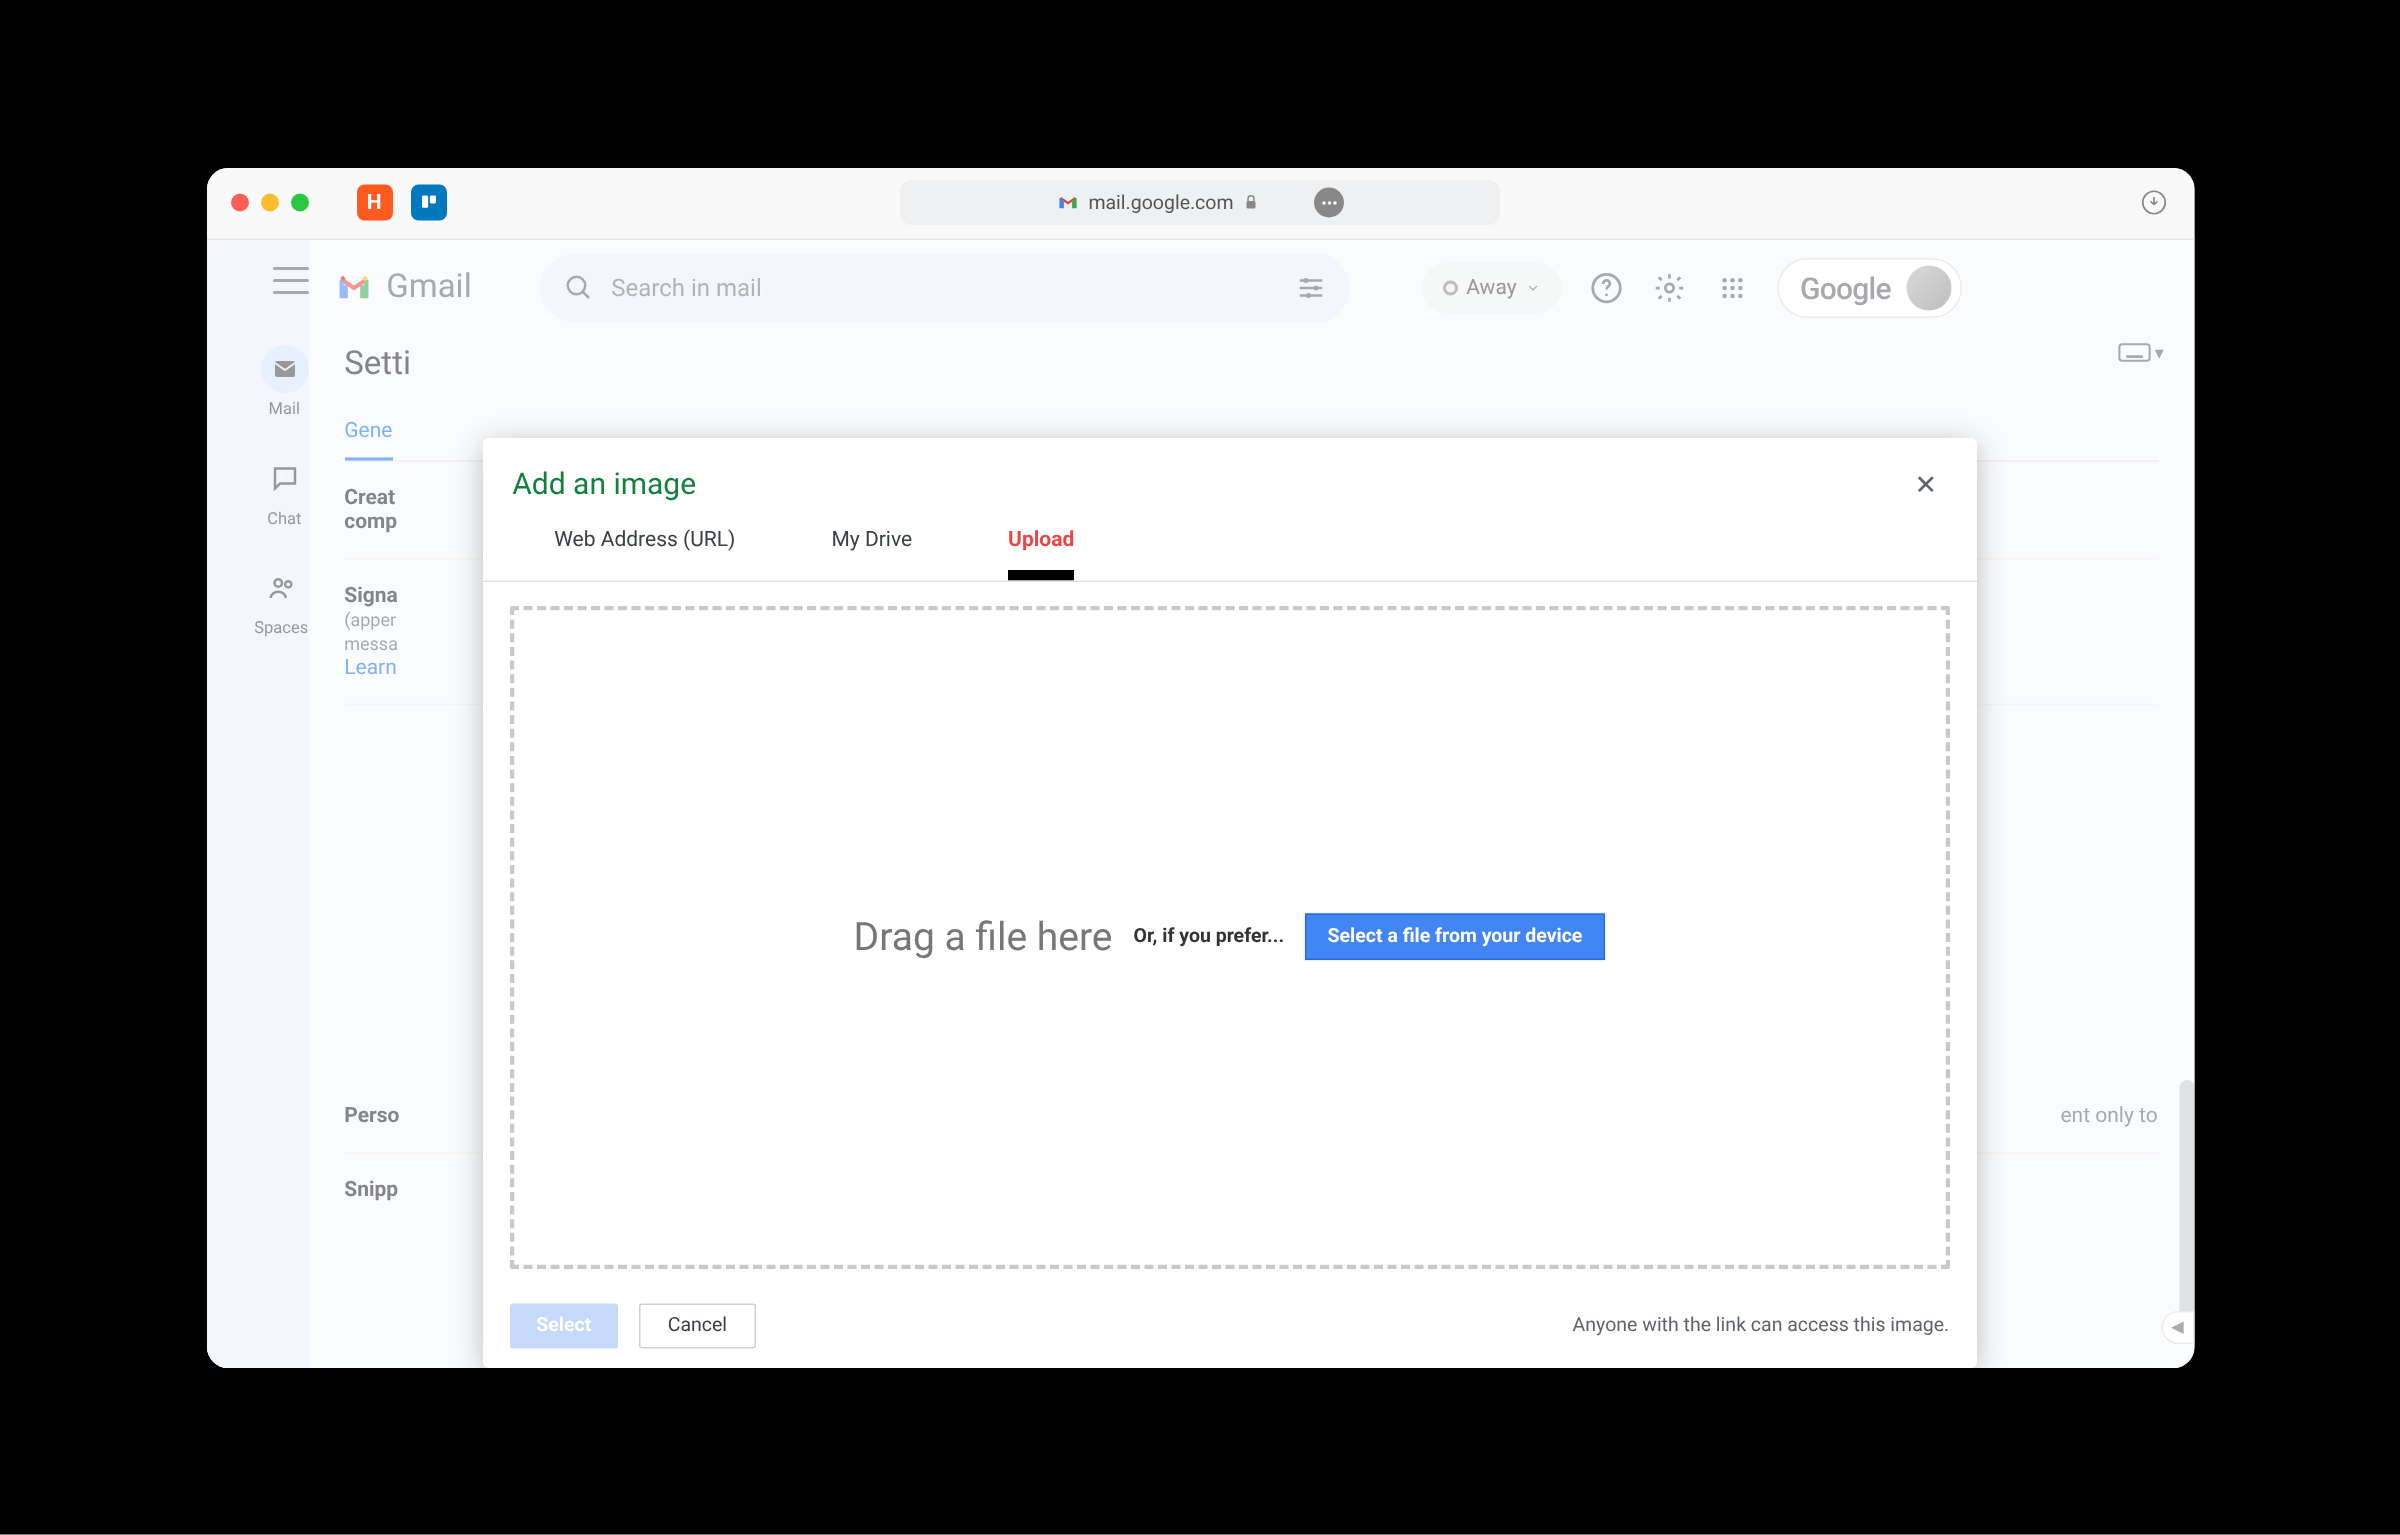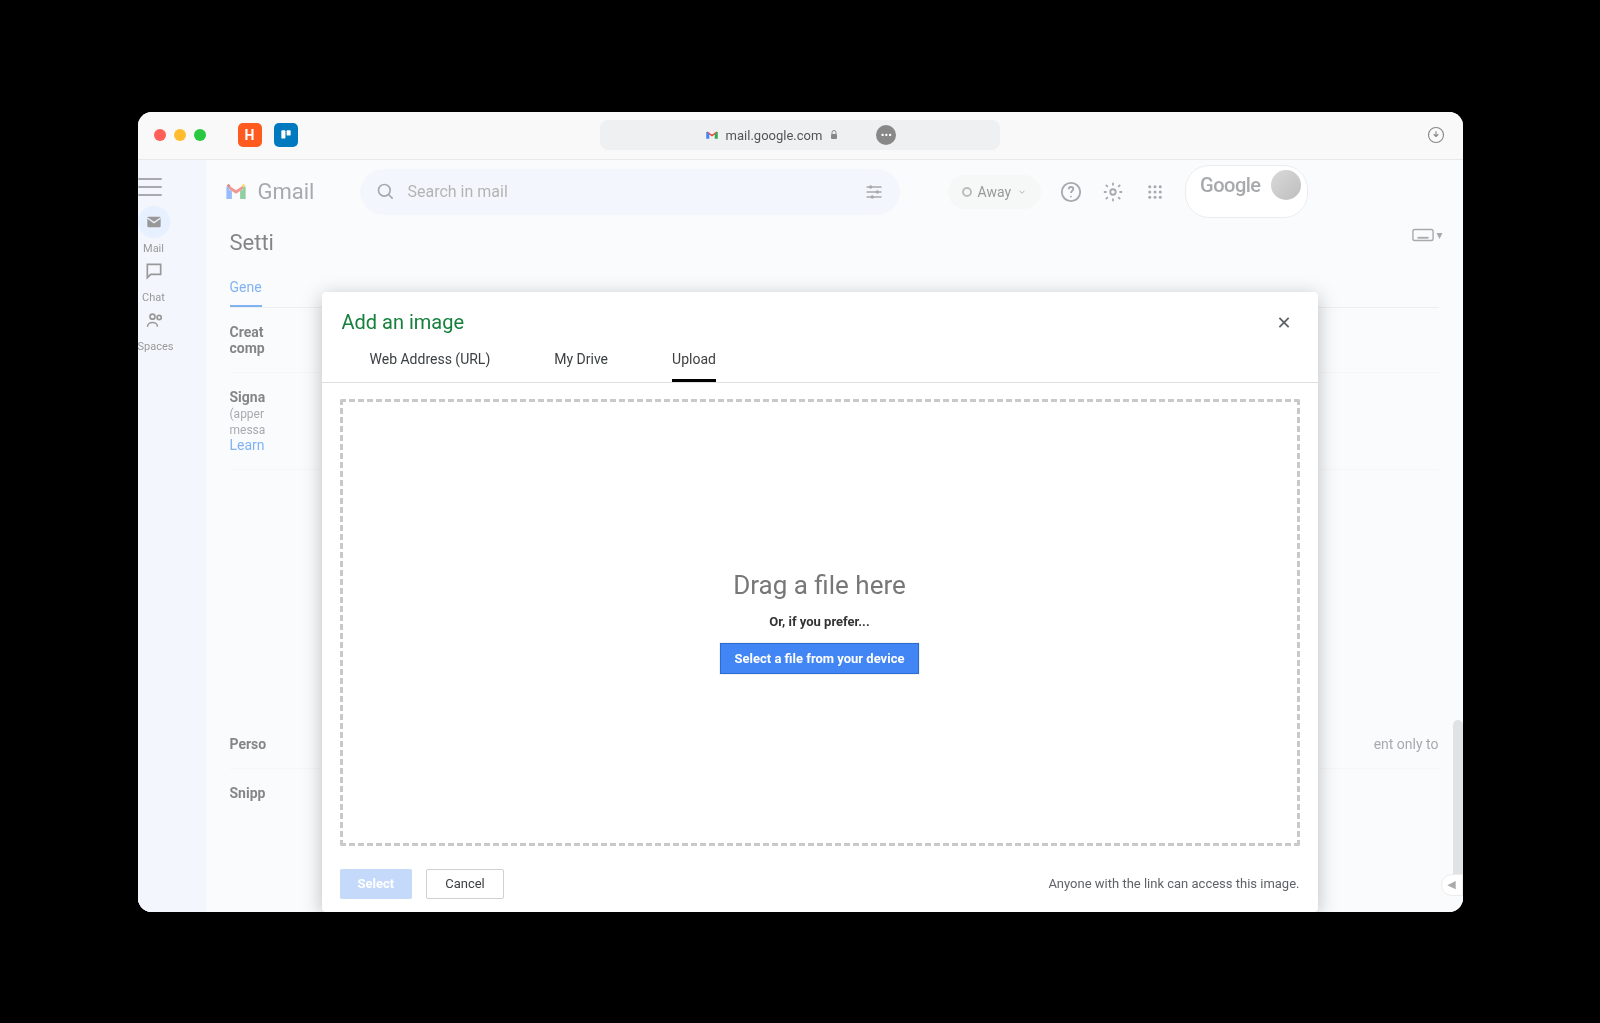--- a/index.html
+++ b/index.html
@@ -13,39 +13,39 @@
 .tgrn { background: #28c840; }
 .tb-apps { display: flex; gap: 12px; margin-left: 32px; }
 .tb-app { width: 24px; height: 24px; border-radius: 5px; display: flex; align-items: center; justify-content: center; font-size: 14px; font-weight: 700; }
 .tb-app.h { background: #ff5a1f; color: #fff; }
 .tb-app.t { background: #0079bf; color: #fff; font-size:11px; }
 .addr { position: absolute; left: 50%; transform: translateX(-50%); background: #eef0f1; border-radius: 8px; height: 30px; min-width: 400px; display: flex; align-items: center; justify-content: center; gap: 6px; font-size: 13px; color: #555; padding: 0 14px; }
 .addr-badge { width: 20px; height: 20px; border-radius: 50%; background: #888; color:#fff; display:flex; align-items:center; justify-content:center; font-size:11px; margin-left:30px;}
 .dl-icon { position: absolute; right: 18px; color: #888; }
 
 .app { display: flex; height: calc(100% - 48px); background: #f6f8fc; position: relative; }
-.rail { width: 68px; background: #eaf1fb; display: flex; flex-direction: column; align-items: flex-start; padding-top: 18px; }
+.rail { width: 68px; background: #eaf1fb; display: flex; flex-direction: column; align-items: flex-end; padding-top: 18px; gap: 24px; }
 .burger { width: 24px; height: 18px; display:flex; flex-direction:column; justify-content:space-between; cursor:pointer; margin-bottom:10px;}
 .burger span{height:2px; background:#5f6368; border-radius:2px;}
 .rail-item { display:flex; flex-direction:column; align-items:center; gap:4px; cursor:pointer; color:#444;}
 .rail-pill { width:32px; height:32px; border-radius:16px; display:flex; align-items:center; justify-content:center; }
 .rail-pill.active{ background:#d3e3fd; }
 .rail-label{ font-size:11px; color:#444; }
 
 .main { flex:1; display:flex; flex-direction:column; }
 .gm-header { height: 64px; display:flex; align-items:center; padding: 0 16px; gap:18px; }
 .gm-logo { display:flex; align-items:center; gap:8px; width:120px;text-align:right; }
 .gm-logo-text { font-size:22px; color:#5f6368; }
 .search { flex:0 0 540px; height:46px; background:#eaf1fb; border-radius:24px; display:flex; align-items:center; padding:0 16px; gap:12px; color:#5f6368;}
 .search input{ border:none; background:transparent; outline:none; font-size:16px; color:#5f6368; flex:1;}
 .search-tune{ margin-left:auto; cursor:pointer;}
 .status-chip{ height:34px; border-radius:18px; background:#eef0f1; display:flex; align-items:center; padding:0 14px; gap:6px; color:#444; font-size:14px; margin-left: 30px;}
 .status-dot{ width:10px; height:10px; border:2px solid #888; border-radius:50%;}
 .hdr-ico{ width:24px; height:24px; color:#5f6368; cursor:pointer; display:flex; align-items:center; justify-content:center;}
-.google-chip{ margin-left:auto; display:flex; align-items:center; gap:10px; padding:4px 6px 17px 14px; border:1px solid #dadce0; border-radius:24px; background:#fff;}
+.google-chip{ margin-left:auto; display:flex; align-items:center; gap:10px; padding:4px 6px 4px 14px; border:1px solid #dadce0; border-radius:24px; background:#fff;}
 .google-text{ font-size:20px; font-weight:500; color:#5f6368; letter-spacing:-0.5px;}
 .avatar{ width:30px; height:30px; border-radius:50%; background:linear-gradient(135deg,#bbb,#888);}
 .hdr-right{display:flex; align-items:center; gap:18px;}
 
 .content { padding: 0 24px; position:relative; }
 .settings-title{ font-size:22px; color:#202124; margin: 6px 0 14px;}
 .tabs-row{ border-bottom:1px solid #e0e0e0; display:flex;}
 .tab-link{ padding:10px 0; color:#1a73e8; font-size:14px; border-bottom:2px solid #1a73e8;}
 .setting-block{ padding:16px 0; border-bottom:1px solid #eee; font-size:14px; color:#202124;}
 .setting-block .sub{ color:#5f6368; font-size:12px;}
@@ -54,24 +54,24 @@
 .snip-row b{ color:#202124; font-weight:700;}
 .kbd-ico{ position:absolute; right:20px; top:4px; color:#5f6368; display:flex; align-items:center; gap:2px; font-size:12px;}
 
 .dim { position:absolute; inset:0; background:rgba(255,255,255,0.45); }
 .modal { position:absolute; left:184px; top:132px; width:996px; height:620px; background:#fff; border-radius:4px; box-shadow:0 4px 20px rgba(0,0,0,.25); display:flex; flex-direction:column;}
 .modal-head{ padding:18px 20px 6px; display:flex; align-items:flex-start; justify-content:space-between;}
 .modal-title{ font-size:20px; color:#15803d;}
 .modal-close{ font-size:18px; color:#5f6368; cursor:pointer; padding:2px 6px;}
 .modal-tabs{ display:flex; gap:36px; padding:0 20px;}
 .mtab{ padding:10px 0 12px; font-size:14px; color:#3c4043; cursor:pointer;margin-left:28px;}
-.mtab.active{ color:#404040; font-weight:400; border-bottom:3px solid #000000;}
+.mtab.active{ color:#ef4444; font-weight:700; border-bottom:7px solid #000000;}
 .modal-divider{ height:1px; background:#e0e0e0;}
 .modal-body{ flex:1; padding:16px 18px 0; display:flex;}
-.dropzone{ flex:1; border:3px dashed #c9c9c9; border-radius:2px; display:flex; flex-direction:column; align-items:center; justify-content:center; gap:14px; margin-bottom:10px;}
+.dropzone{ flex:1; border:3px dashed #c9c9c9; border-radius:2px; display:flex; flex-direction:row; align-items:center; justify-content:center; gap:14px; margin-bottom:10px;}
 .dz-title{ font-size:26px; color:#777;}
 .dz-sub{ font-size:13px; font-weight:700; color:#333;}
 .dz-btn{ background:#4285f4; color:#fff; font-size:13px; font-weight:700; border:1px solid #2b6cd4; padding:7px 14px; cursor:pointer; box-shadow: 0 0 0 1px rgba(0,0,0,.05);}
 .modal-foot{ height:56px; display:flex; align-items:center; padding:0 18px; gap:14px;}
 .mf-btn{ height:30px; padding:0 18px; font-size:13px; border-radius:2px; font-weight:700; cursor:pointer; border:none;}
 .mf-select{ background:#c5d9fb; color:#fff;}
 .mf-cancel{ background:#fff; border:1px solid #d0d0d0; color:#3c4043; font-weight:400;}
 .mf-note{ margin-left:auto; font-size:13px; color:#5f6368;}
 .scroll-hint{ position:absolute; right:0; top:560px; width:10px; height:160px; background:rgba(0,0,0,.18); border-radius:5px;}
 .expand-arrow{position:absolute; right:0; bottom:16px; width:22px; height:22px; background:#fff; border:1px solid #ddd; border-radius:50% 0 0 50%; display:flex; align-items:center; justify-content:center; font-size:11px; color:#666;}

